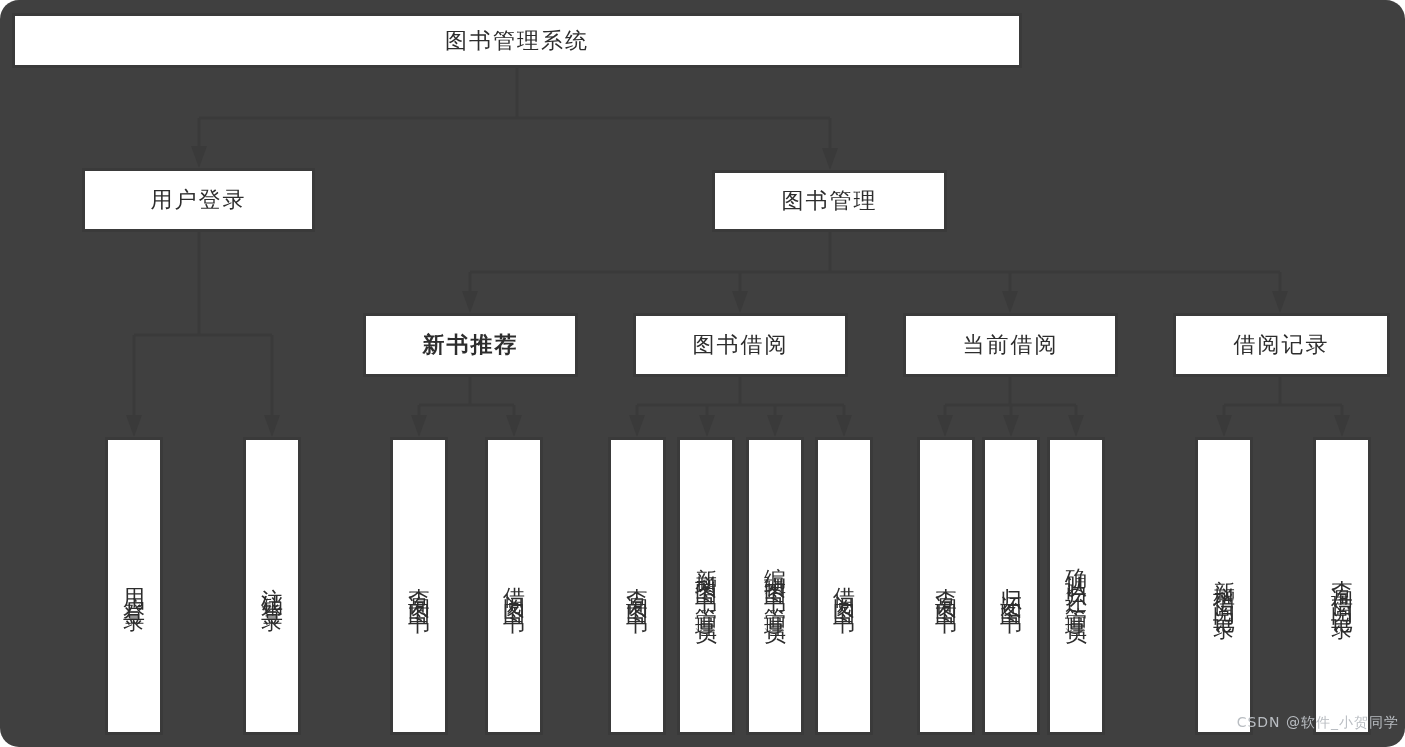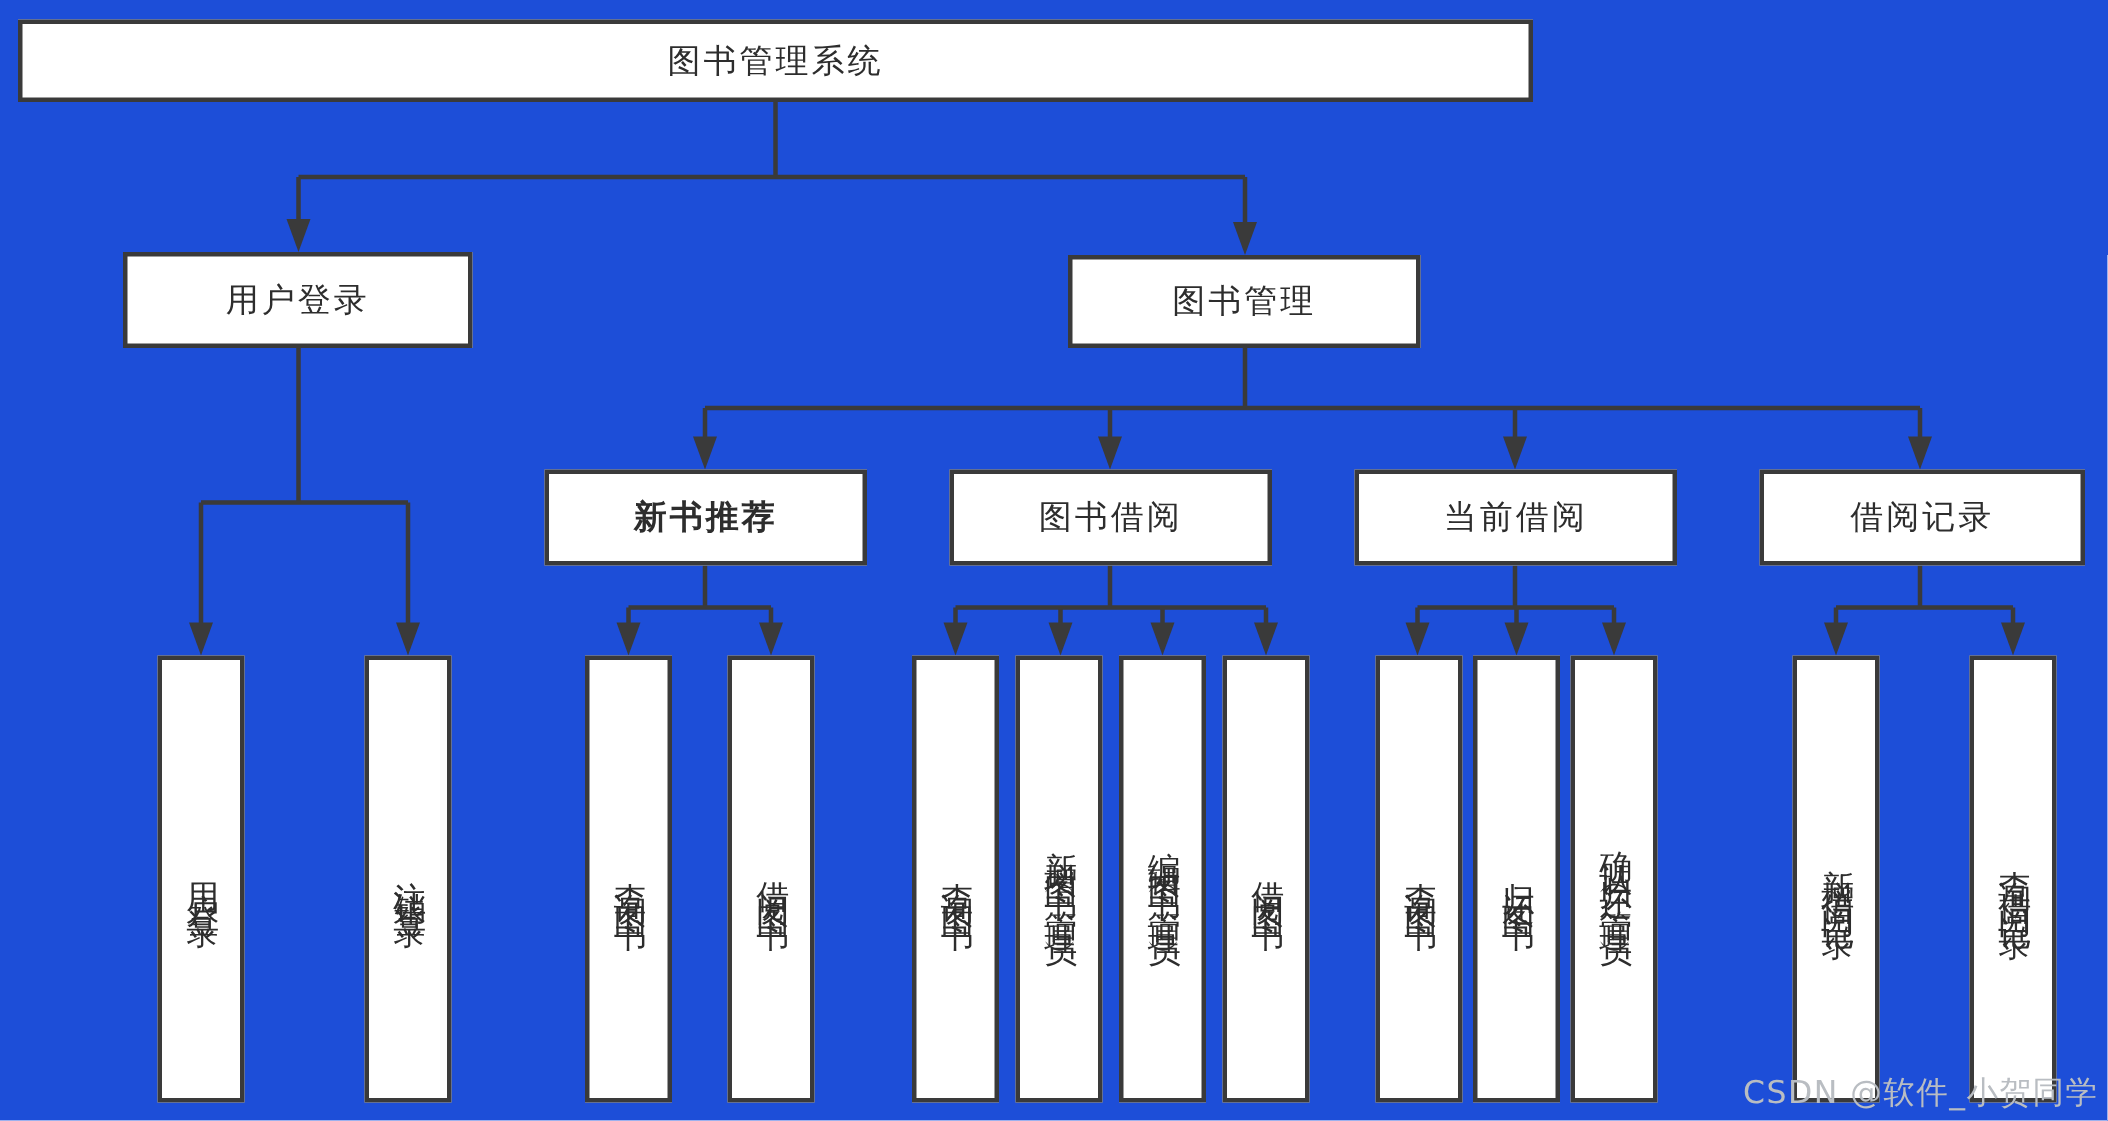--- a/index.html
+++ b/index.html
@@ -1,33 +1,33 @@
 <!DOCTYPE html>
 <html><head>
 <meta charset="utf-8">
 <style>
   html, body { margin:0; padding:0; background:#ffffff; }
   .canvas {
-    position:relative; width:1405px; height:747px; background:#1d4ed8;
-    font-family:"DejaVu Sans", sans-serif; overflow:hidden;
+    position:relative; width:1405px; height:747px; background:#404040;
+    font-family:"DejaVu Sans", sans-serif; overflow:hidden;border-radius:19px;
   }
   .connectors { position:absolute; left:0; top:0; width:1405px; height:747px; }
   .node {
     position:absolute; background:#ffffff; border:3px solid #3a3a3a;
     display:flex; align-items:center; justify-content:center;
     color:#2d2d2d; box-sizing:content-box;
   }
   .h { font-size:22px; letter-spacing:2px; white-space:nowrap; }
   .v { width:52px; top:437px; height:292px; }
   .v .vtext {
     writing-mode:vertical-rl; text-orientation:mixed;
     font-size:22px; letter-spacing:8px; line-height:1.1; color:#2d2d2d;
   }
   .watermark {
-    position:absolute; top:714px; right:6px; font-size:21px;
+    position:absolute; top:714px; right:6px; font-size:14px;
     color:#b9bdc2; letter-spacing:1px; white-space:nowrap;
   }
 </style>
 </head>
 <body>
 
 <div class="canvas">
 
   <svg class="connectors" viewBox="0 0 1405 747" xmlns="http://www.w3.org/2000/svg">
     <g stroke="#3a3a3a" stroke-width="3" fill="none">

